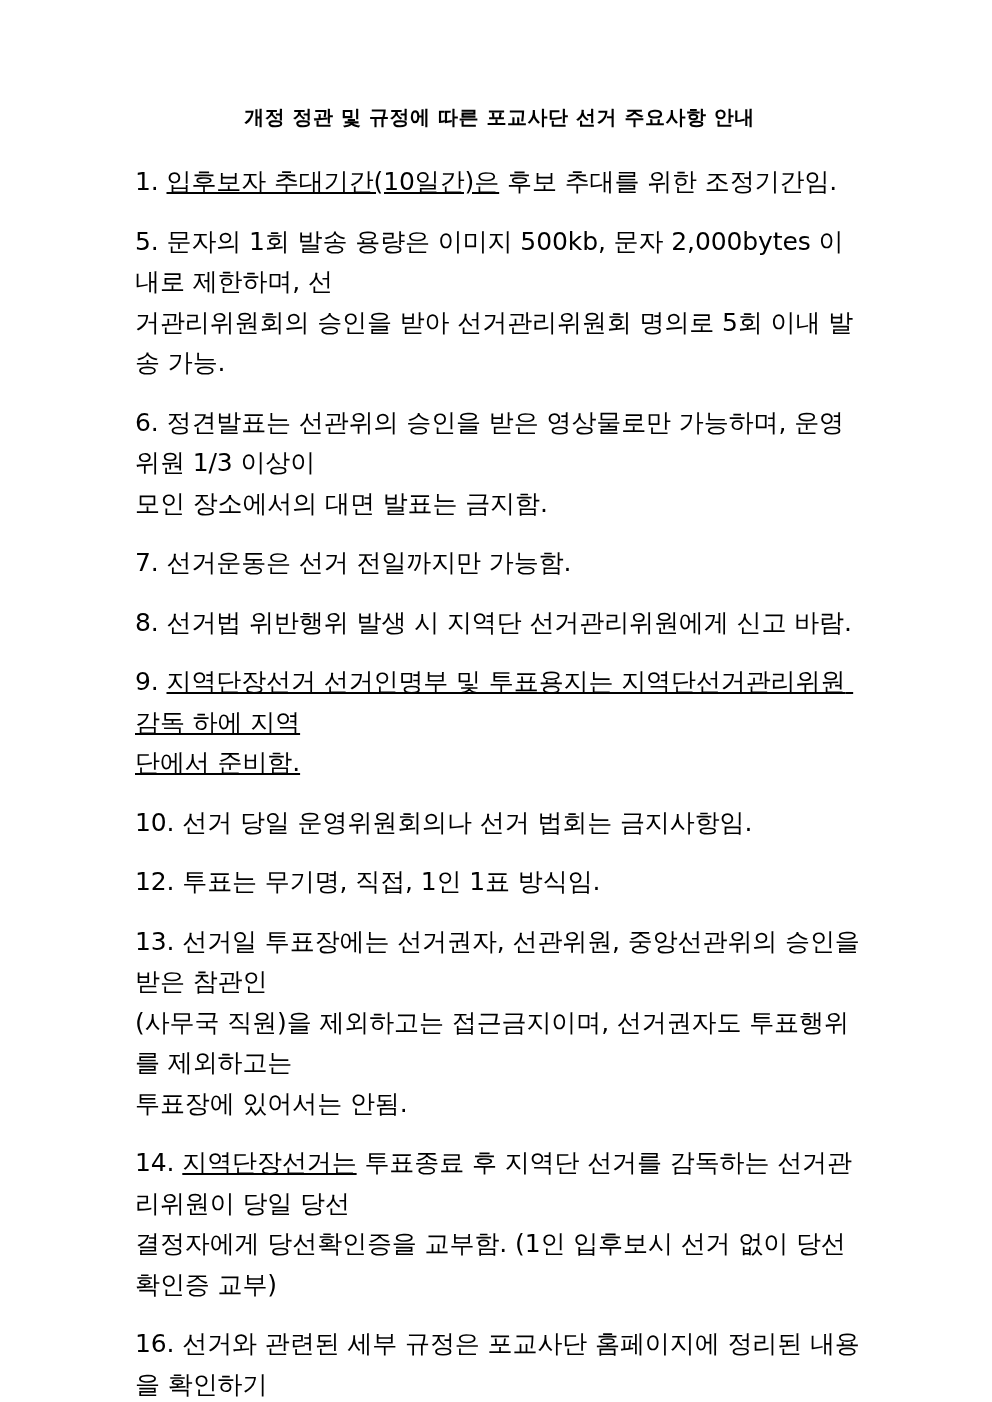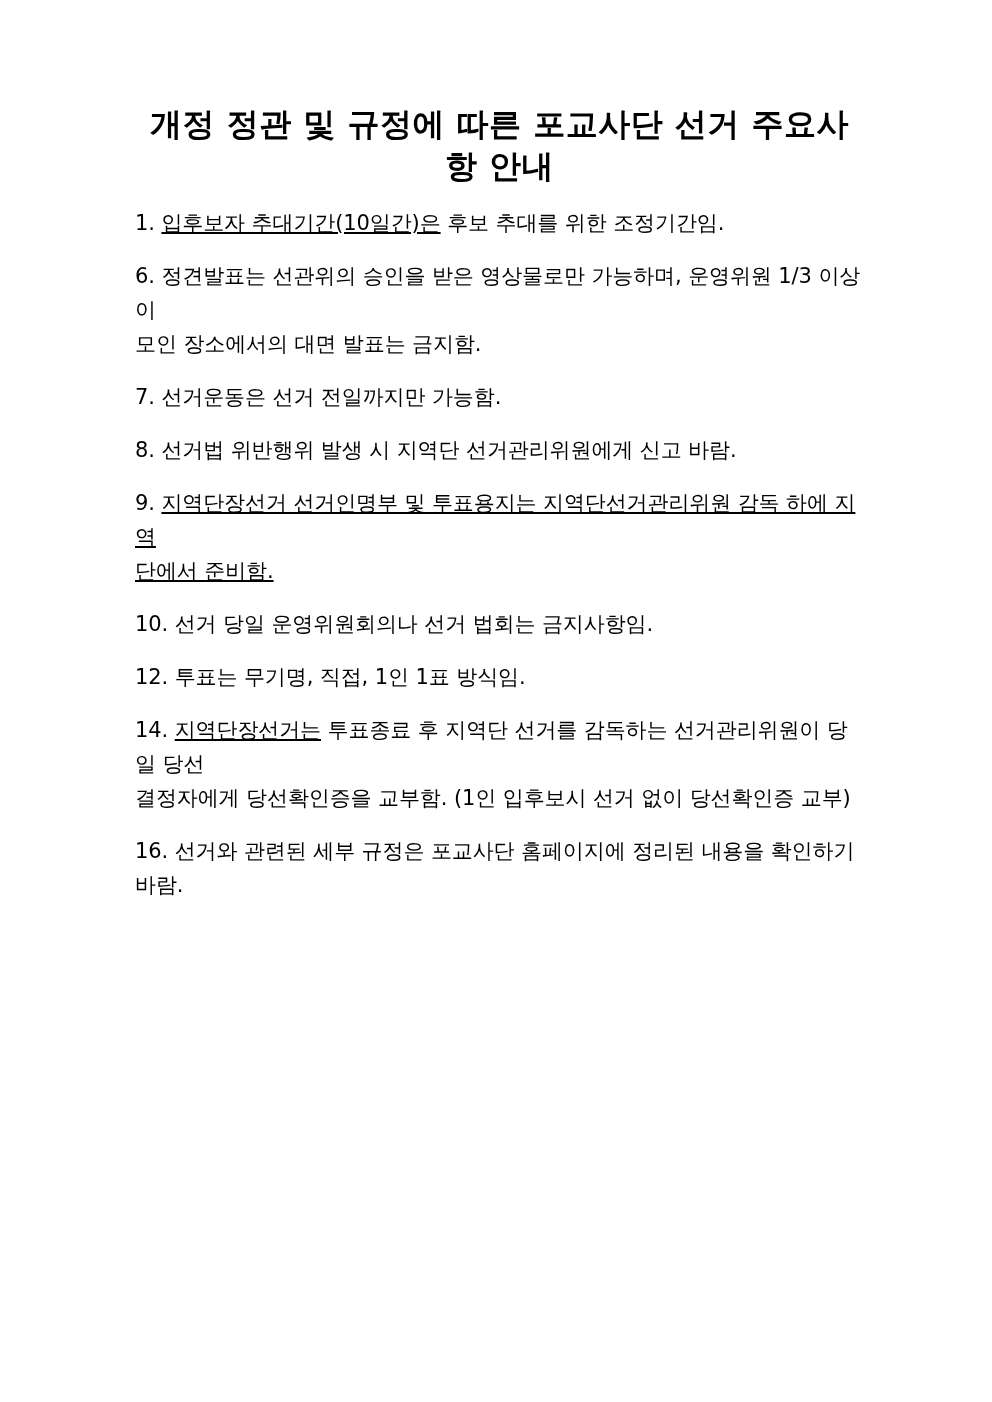--- a/index.html
+++ b/index.html
@@ -15,28 +15,28 @@
   }
   .page {
     width: 992px;
     min-height: 1402px;
     box-sizing: border-box;
     padding: 104px 128px 40px 135px;
     position: relative;
   }
   .doc-title {
     text-align: center;
-    font-size: 32px;
+    font-size: 20px;
     font-weight: bold;
     letter-spacing: 0.5px;
-    margin: 0 0 19px 0;
+    margin: 0 0 32px 0;
     line-height: 1.3;
   }
   .item {
-    font-size: 21px;
+    font-size: 25px;
     line-height: 1.62;
     margin: 0 0 19px 0;
     white-space: pre-wrap;
     letter-spacing: -0.1px;
   }
   .item .u {
     text-decoration: underline;
     text-underline-offset: 2px;
   }
 </style>
@@ -47,36 +47,41 @@
 
   <h1 class="doc-title">개정 정관 및 규정에 따른 포교사단 선거 주요사항 안내</h1>
 
   <div class="body">
 
     <p class="item"><span>1. </span><span class="u">입후보자 추대기간(10일간)은</span><span> 후보 추대를 위한 조정기간임.</span></p>
 
 
 
 
+    <p class="item"><span>5. </span><span>문자의 1회 발송 용량은 이미지 500kb, 문자 2,000bytes 이내로 제한하며, 선
+거관리위원회의 승인을 받아 선거관리위원회 명의로 5회 이내 발송 가능.</span></p>
 
     <p class="item"><span>6. </span><span>정견발표는 선관위의 승인을 받은 영상물로만 가능하며, 운영위원 1/3 이상이
 모인 장소에서의 대면 발표는 금지함.</span></p>
 
     <p class="item"><span>7. </span><span>선거운동은 선거 전일까지만 가능함.</span></p>
 
     <p class="item"><span>8. </span><span>선거법 위반행위 발생 시 지역단 선거관리위원에게 신고 바람.</span></p>
 
     <p class="item"><span>9. </span><span class="u">지역단장선거 선거인명부 및 투표용지는 지역단선거관리위원 감독 하에 지역</span><span class="u">
 단에서 준비함.</span></p>
 
     <p class="item"><span>10. </span><span>선거 당일 운영위원회의나 선거 법회는 금지사항임.</span></p>
 
 
     <p class="item"><span>12. </span><span>투표는 무기명, 직접, 1인 1표 방식임.</span></p>
 
+    <p class="item"><span>13. </span><span>선거일 투표장에는 선거권자, 선관위원, 중앙선관위의 승인을 받은 참관인
+(사무국 직원)을 제외하고는 접근금지이며, 선거권자도 투표행위를 제외하고는
+투표장에 있어서는 안됨.</span></p>
 
     <p class="item"><span>14. </span><span class="u">지역단장선거는</span><span> 투표종료 후 지역단 선거를 감독하는 선거관리위원이 당일 당선
 결정자에게 당선확인증을 교부함. (1인 입후보시 선거 없이 당선확인증 교부)</span></p>
 
 
     <p class="item"><span>16. </span><span>선거와 관련된 세부 규정은 포교사단 홈페이지에 정리된 내용을 확인하기
 바람.</span></p>
 
   </div>
 </div>

